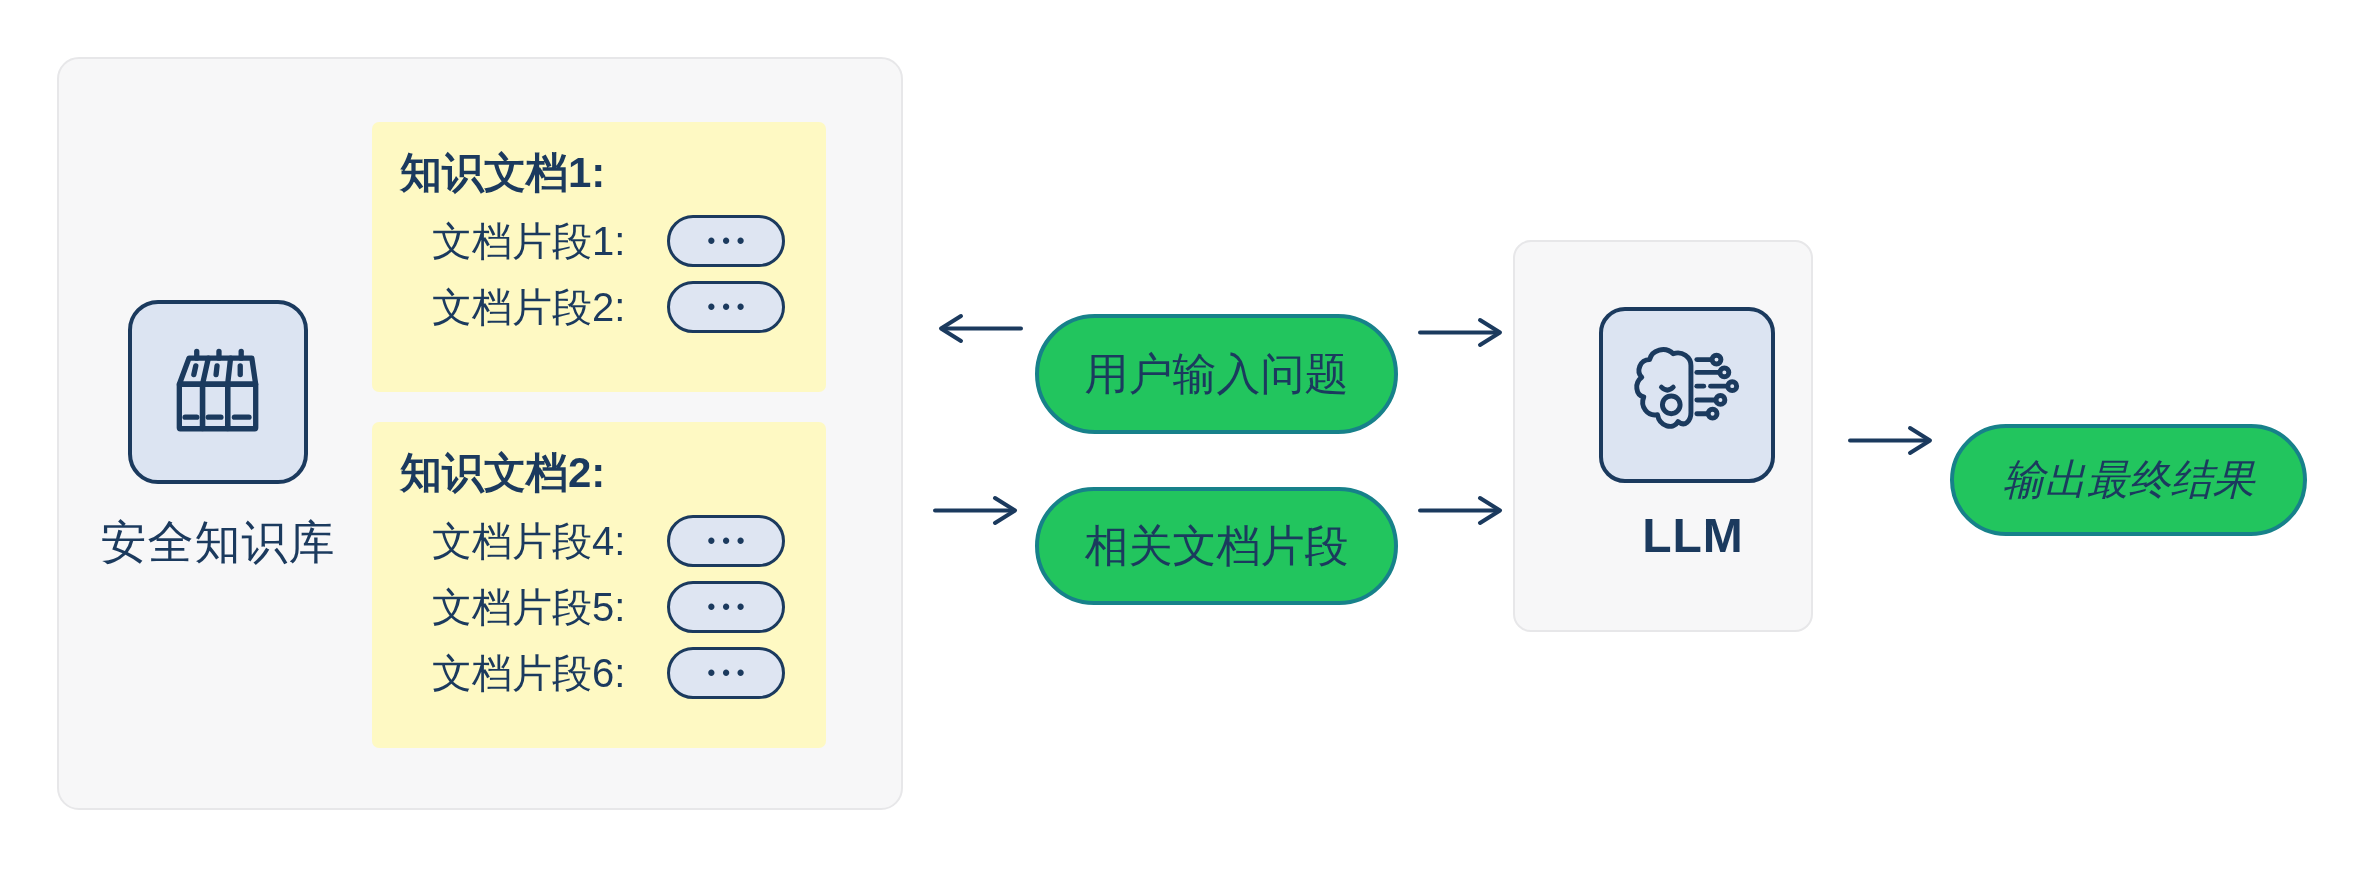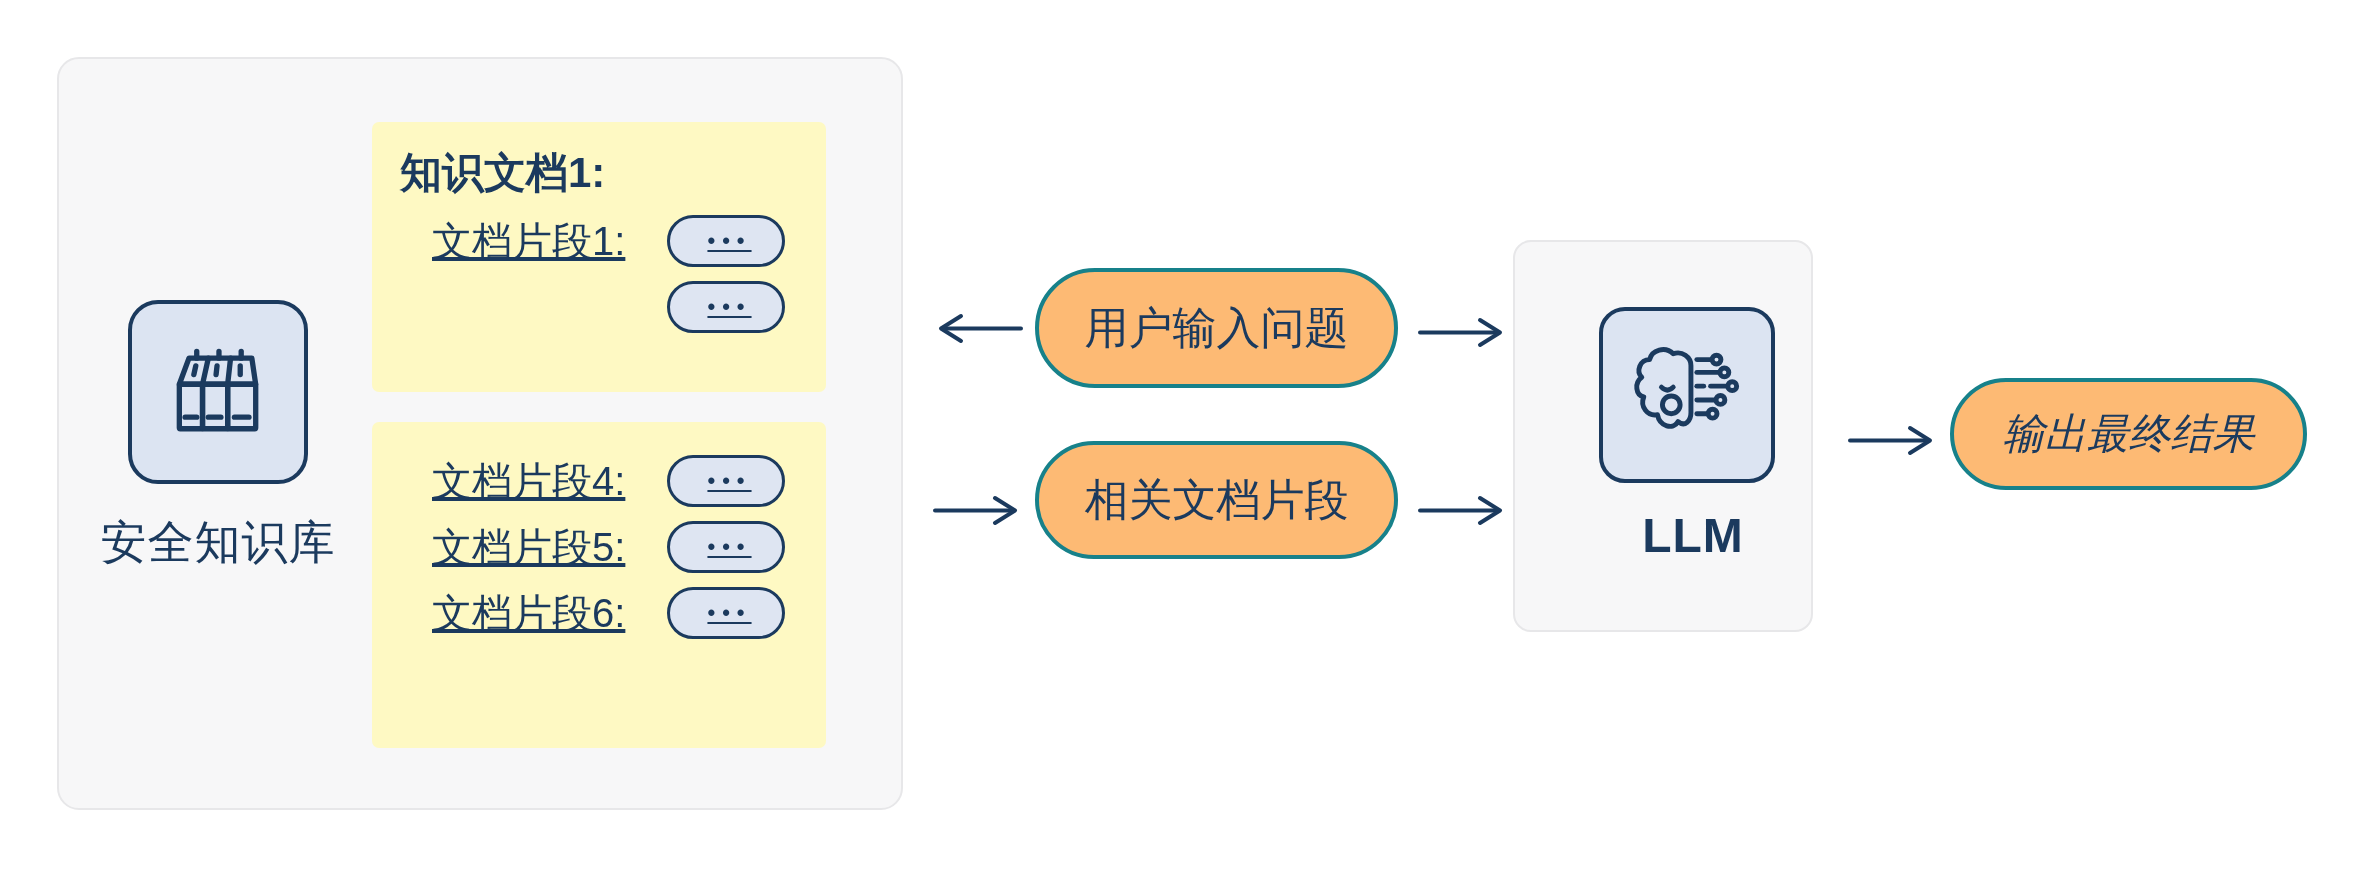--- a/index.html
+++ b/index.html
@@ -18,30 +18,30 @@
 
   .kb-label{position:absolute;left:62px;top:512px;width:312px;text-align:center;
     font-size:46px;font-weight:400;letter-spacing:1px;}
 
   
   .doc-box{position:absolute;left:372px;width:454px;background:#fef9c3;border-radius:7px;
     box-sizing:border-box;padding:26px 0 0 28px;}
   .doc-box-1{top:122px;height:270px;}
   .doc-box-2{top:422px;height:326px;}
   .doc-title{font-size:42px;font-weight:800;line-height:1.2;margin-bottom:10px;}
-  .frag-row{display:flex;align-items:center;height:66px;text-decoration:underline;}
+  .frag-row{display:flex;align-items:center;height:66px;}
   .frag-label{margin-left:32px;font-size:40px;font-weight:400;}
   .frag-chip{margin-left:auto;margin-right:41px;width:118px;height:52px;background:#dee5f2;
     border:3.5px solid #1b3a5e;border-radius:26px;display:flex;align-items:center;justify-content:center;
     box-sizing:border-box;font-size:22px;font-weight:700;letter-spacing:7px;padding-left:7px;line-height:1;}
 
   
-  .pill{position:absolute;background:#fdba74;border:4px solid #17818a;border-radius:62px;
+  .pill{position:absolute;background:#22c55e;border:4px solid #17818a;border-radius:62px;
     display:flex;align-items:center;justify-content:center;box-sizing:border-box;
-    font-size:44px;font-weight:500;color:#1b3a5e;}
+    font-size:44px;font-weight:500;color:#1b3a5e;margin-top:46px;}
   .pill-user{left:1035px;top:268px;width:363px;height:120px;}
   .pill-frag{left:1035px;top:441px;width:363px;height:118px;}
   .pill-out{left:1950px;top:378px;width:357px;height:112px;font-size:42px;font-style:italic;}
 
   
   .llm-panel{position:absolute;left:1513px;top:240px;width:300px;height:392px;
     background:#f7f7f8;border:2px solid #e7e7e9;border-radius:18px;box-sizing:border-box;}
   .llm-label{position:absolute;left:1513px;top:508px;width:360px;text-align:center;
     font-size:48px;font-weight:800;letter-spacing:1px;}
 
@@ -87,25 +87,27 @@
   </div>
   <div class="kb-label">安全知识库</div>
 
   <div class="doc-box doc-box-1">
     <div class="doc-title">知识文档1:</div>
     <div class="frag-row">
       <span class="frag-label">文档片段1:</span>
       <span class="frag-chip">•••</span>
     </div>
     <div class="frag-row">
+      <span class="frag-label">文档片段2:</span>
       <span class="frag-chip">•••</span>
     </div>
   </div>
 
   <div class="doc-box doc-box-2">
+    <div class="doc-title">知识文档2:</div>
     <div class="frag-row">
       <span class="frag-label">文档片段4:</span>
       <span class="frag-chip">•••</span>
     </div>
     <div class="frag-row">
       <span class="frag-label">文档片段5:</span>
       <span class="frag-chip">•••</span>
     </div>
     <div class="frag-row">
       <span class="frag-label">文档片段6:</span>

